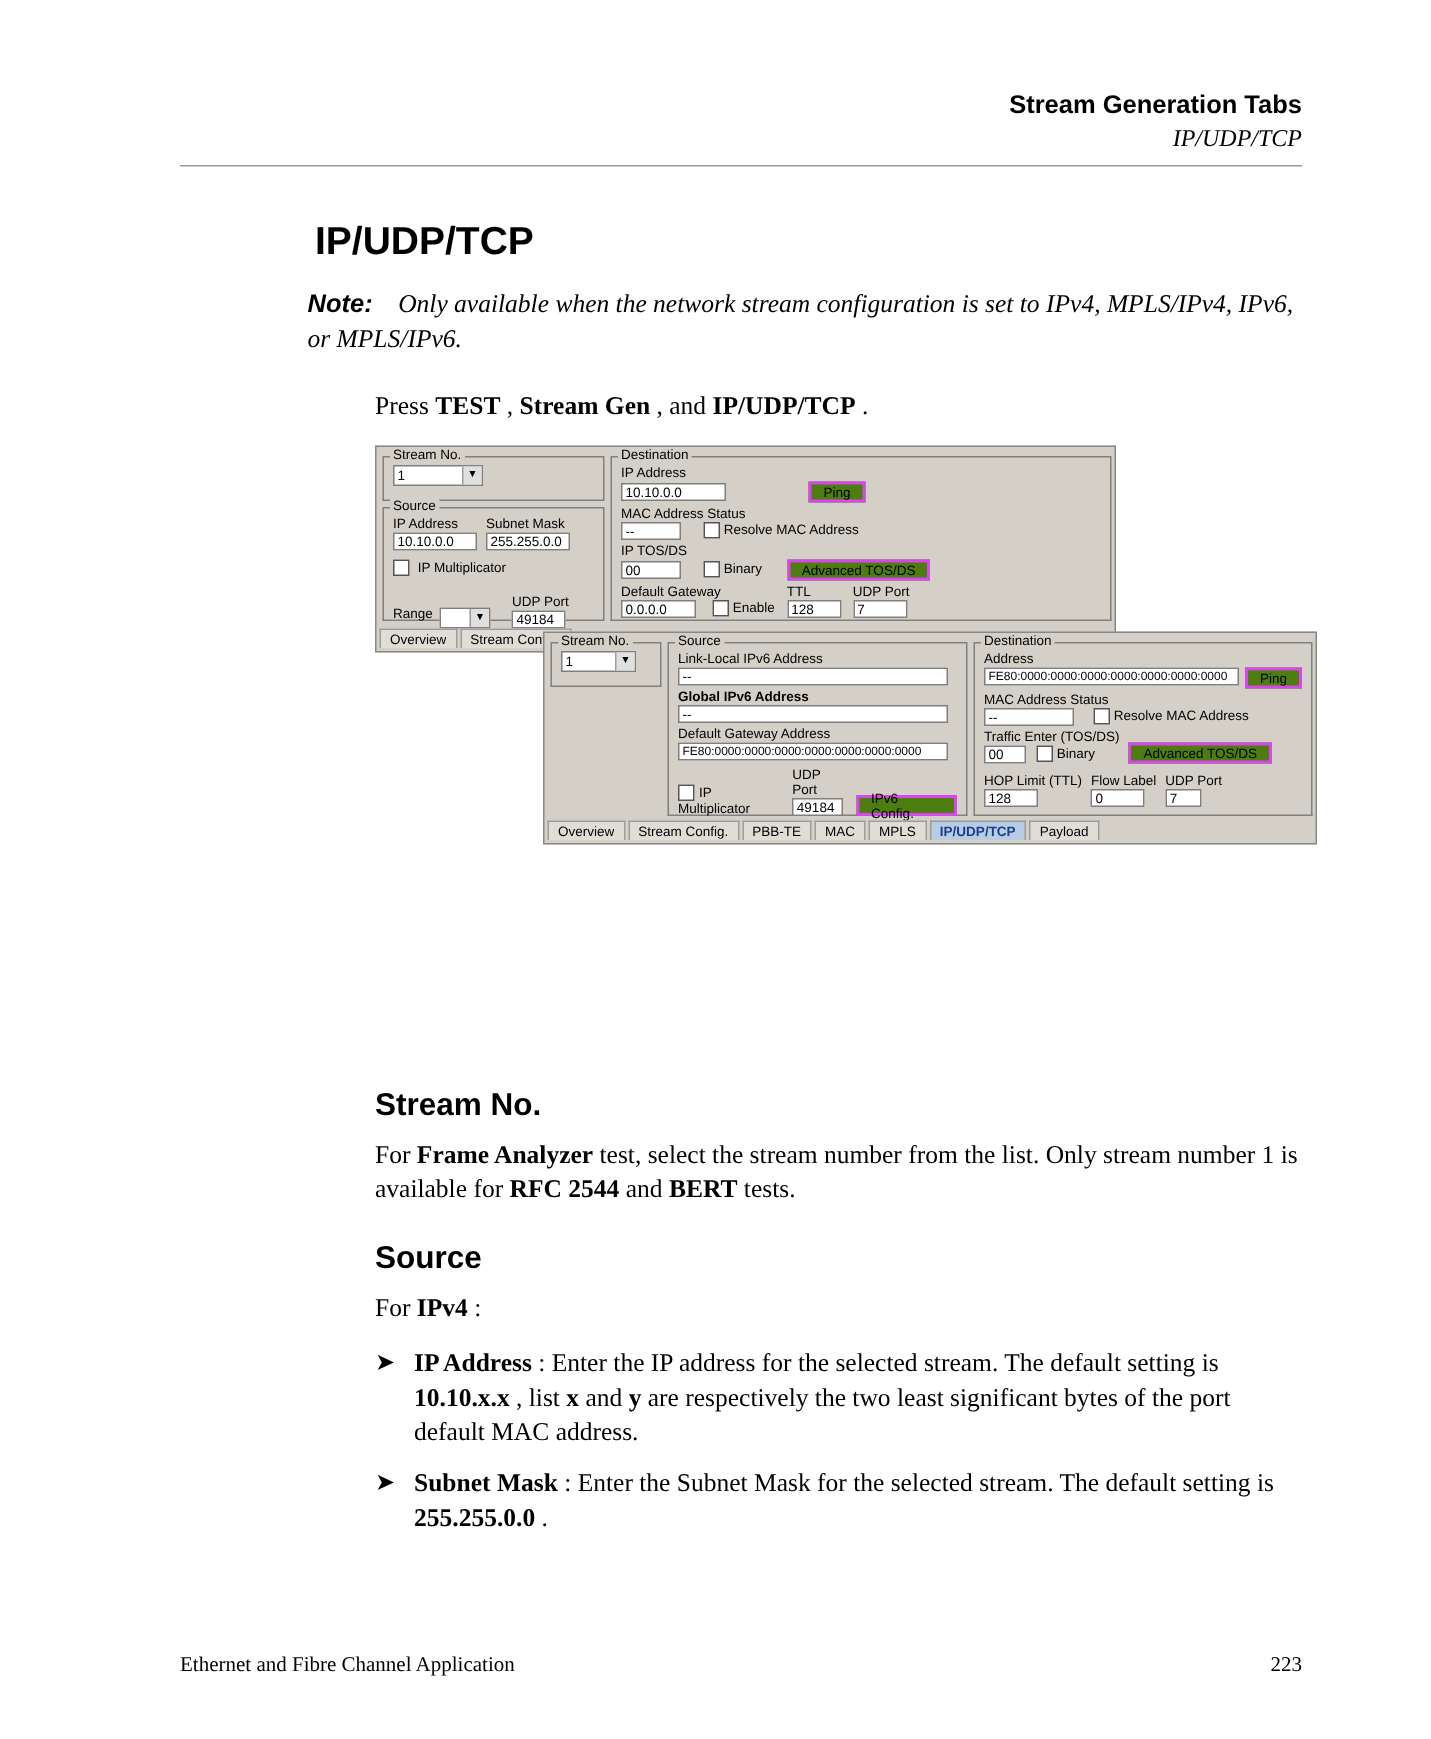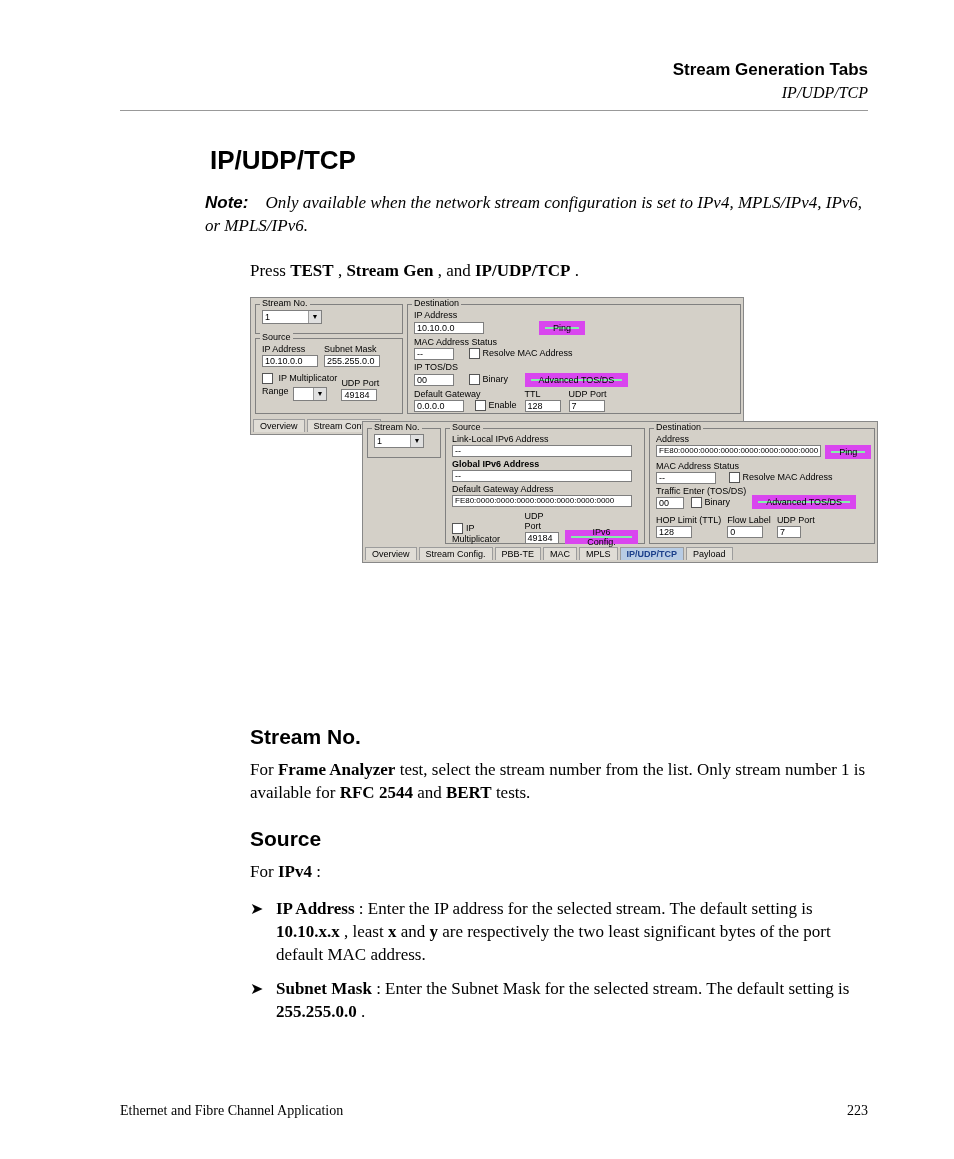--- a/index.html
+++ b/index.html
@@ -128,30 +128,29 @@
     background: #fff;
     border: 1px solid #7f7f7f;
     height: 12px;
     font-size: 9px;
     padding: 0 2px;
     box-sizing: border-box;
     display: inline-block;
     vertical-align: middle;
   }
   .btn {
-    background: #86efac;
-    border: 6px solid #d946ef;
+    background: #4d7c0f;
+    border: 2px solid #d946ef;
     height: 14px;
     font-size: 9px;
     padding: 0 8px;
     box-sizing: border-box;
     display: inline-flex;
     align-items: center;
     vertical-align: middle;
-    text-align: center;
   }
   .cb {
     display:inline-block;
     width:9px;height:9px;
     border:1px solid #555;
     background:#fff;
     vertical-align:middle;
     margin-right:3px;
   }
   .dd {
@@ -238,21 +237,21 @@
             </div>
             <div>
               <span class="lbl">Subnet Mask</span>
               <span class="tf" style="width:56px;">255.255.0.0</span>
             </div>
           </div>
           <div style="margin-top:6px;display:flex;gap:4px;align-items:flex-end;">
             <div>
               <span class="cb"></span>
               <span>IP Multiplicator</span>
-              <div style="margin-top:2px;">
+              <div style="margin-top:20px;">
                 <span>Range</span>
                 <span class="dd" style="width:34px;margin-left:2px;">
                     <span class="ddv"></span>
                     <span class="dda">▼</span>
                   </span>
               </div>
             </div>
             <div>
               <span class="lbl">UDP Port</span>
               <span class="tf" style="width:36px;">49184</span>
@@ -390,21 +389,21 @@
       <b>IPv4</b>
       <span>:</span>
     </p>
 
     <div class="bullet">
       <div class="arrow">➤</div>
       <div class="btext">
         <b>IP Address</b>
         <span>: Enter the IP address for the selected stream. The default setting is </span>
         <b>10.10.x.x</b>
-        <span>, least </span>
+        <span>, list </span>
         <b>x</b>
         <span> and </span>
         <b>y</b>
         <span> are respectively the two least significant bytes of the port default MAC address.</span>
       </div>
     </div>
 
     <div class="bullet">
       <div class="arrow">➤</div>
       <div class="btext">

